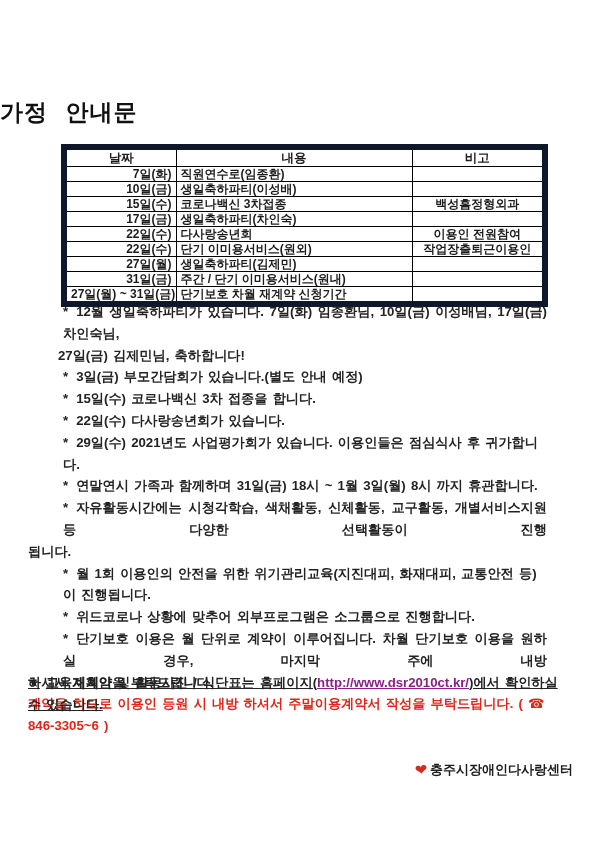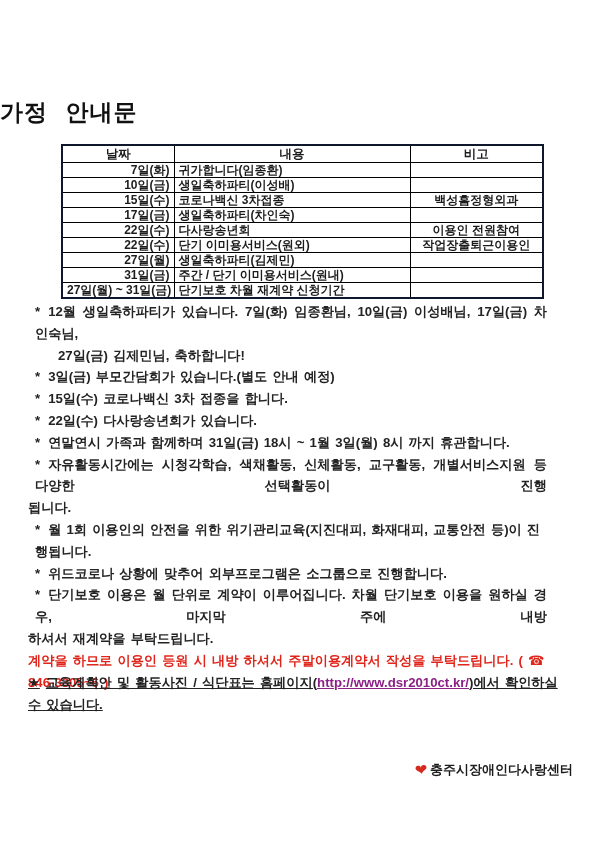--- a/index.html
+++ b/index.html
@@ -14,21 +14,21 @@
   .title{
     position:absolute;top:97px;left:0;width:600px;height:32px;
     text-align:left;font-size:23px;font-weight:bold;color:#111;
     word-spacing:10px;letter-spacing:1px;
   }
 
   
   table.sched{
     position:absolute;top:144px;left:61px;width:481px;
     border-collapse:collapse;table-layout:fixed;
-    border:2px solid #0f172a;
+    border:6px solid #0f172a;
     font-size:12px;font-weight:600;color:#1c1c1c;
   }
   table.sched col.c1{width:112px;}
   table.sched col.c2{width:236px;}
   table.sched col.c3{width:133px;}
   table.sched th{
     border:1px solid #000;border-bottom:1.5px solid #000;
     height:16px;line-height:16px;padding:0;
     font-size:12.5px;font-weight:bold;text-align:center;
   }
@@ -40,21 +40,21 @@
   td.content{padding-left:9px;text-align:left;}
   td.remark{text-align:center;padding:0 2px;}
 
   
   .notes{
     position:absolute;top:301px;left:28px;width:519px;
     font-size:13.2px;font-weight:600;color:var(--text,#222);
     word-spacing:1.5px;
   }
   .nline{line-height:21.8px;min-height:21.8px;text-align:left;}
-  .nline.first{padding-left:7px;}
+  .nline.first{padding-left:7px;margin-left:28px;}
   .nline.stretch{text-align:justify;text-align-last:justify;}
   .nline.indent27{padding-left:30px;}
   .marker{margin-right:8px;}
   .note.red{color:var(--alert,#e0251b);}
 
   
   .starline{
     position:absolute;top:672px;left:28px;width:540px;
     font-size:13.2px;font-weight:600;line-height:21.8px;word-spacing:1.5px;text-decoration:underline;
   }
@@ -88,21 +88,21 @@
     <thead>
       <tr>
         <th>날짜</th>
         <th>내용</th>
         <th>비고</th>
       </tr>
     </thead>
     <tbody>
       <tr>
         <td class="date">7일(화)</td>
-        <td class="content">귀가합니다(임종환)</td>
+        <td class="content">직원연수로(임종환)</td>
         <td class="remark"></td>
       </tr>
       <tr>
         <td class="date">10일(금)</td>
         <td class="content">생일축하파티(이성배)</td>
         <td class="remark"></td>
       </tr>
       <tr>
         <td class="date">15일(수)</td>
         <td class="content">코로나백신 3차접종</td>
@@ -154,20 +154,23 @@
     </div>
 
     <div class="note">
       <div class="nline first"><span class="marker">*</span><span>15일(수) 코로나백신 3차 접종을 합니다.</span></div>
     </div>
 
     <div class="note">
       <div class="nline first"><span class="marker">*</span><span>22일(수) 다사랑송년회가 있습니다.</span></div>
     </div>
 
+    <div class="note">
+      <div class="nline first"><span class="marker">*</span><span>29일(수) 2021년도 사업평가회가 있습니다. 이용인들은 점심식사 후 귀가합니다.</span></div>
+    </div>
 
     <div class="note">
       <div class="nline first"><span class="marker">*</span><span>연말연시 가족과 함께하며 31일(금) 18시 ~ 1월 3일(월) 8시 까지 휴관합니다.</span></div>
     </div>
 
     <div class="note">
       <div class="nline first stretch"><span class="marker">*</span><span>자유활동시간에는 시청각학습, 색채활동, 신체활동, 교구활동, 개별서비스지원 등 다양한 선택활동이 진행</span></div>
       <div class="nline">됩니다.</div>
     </div>
 

